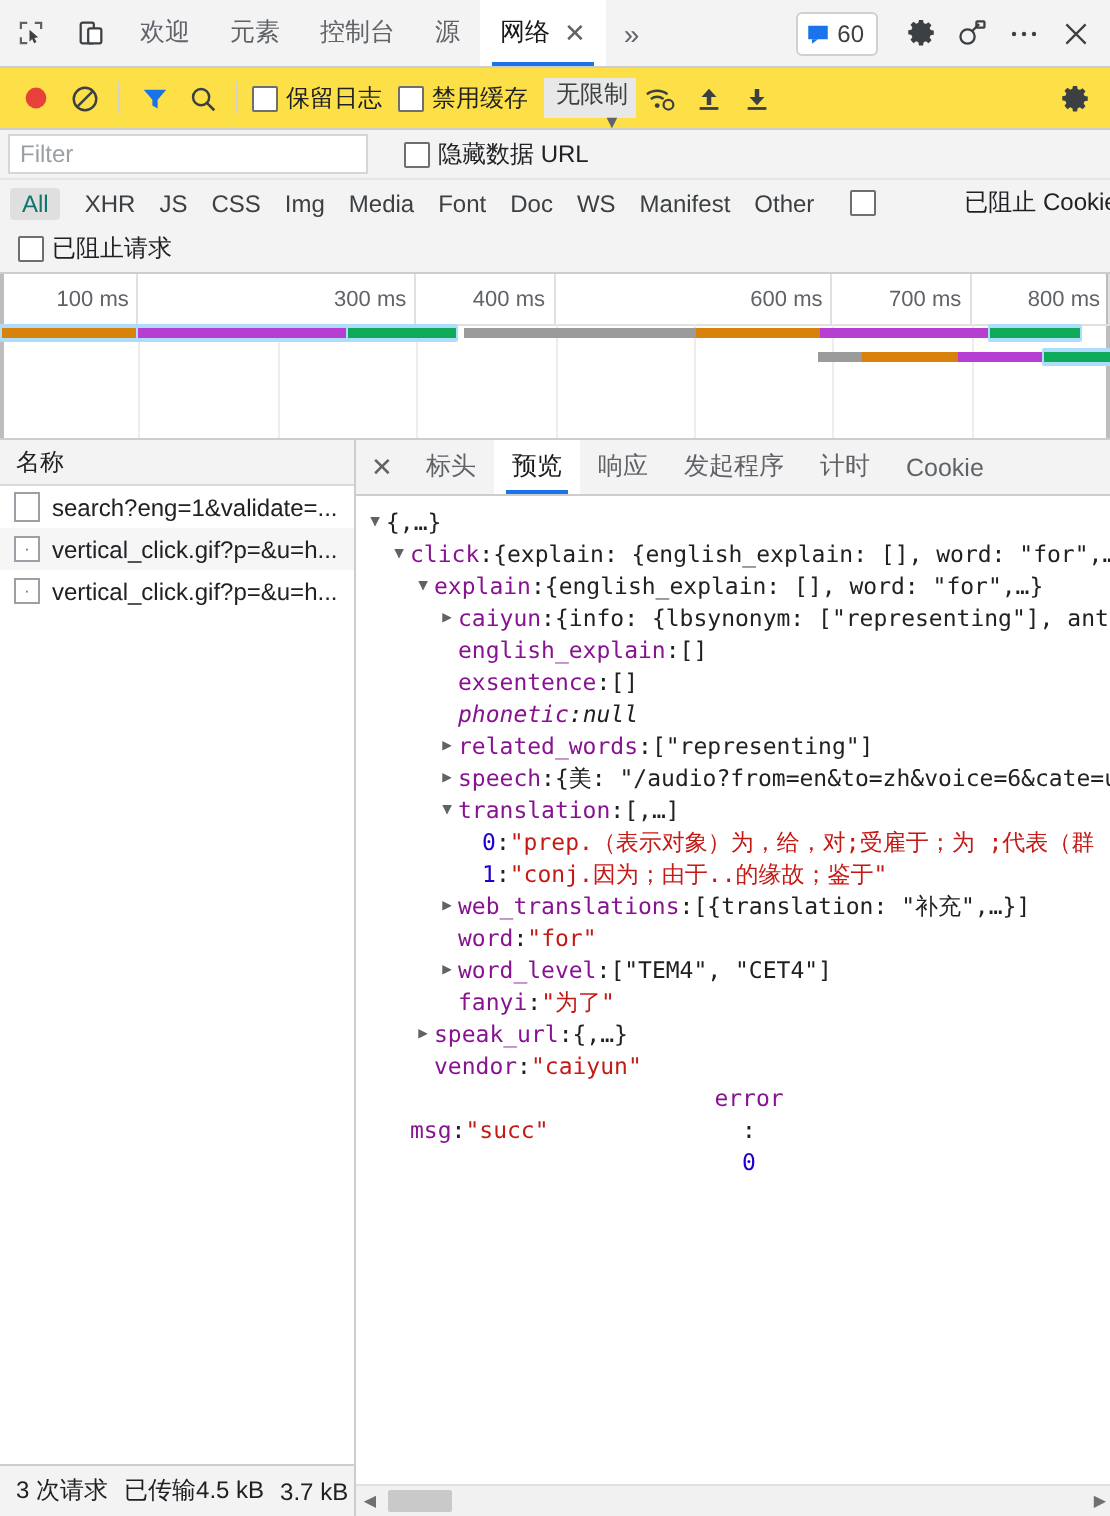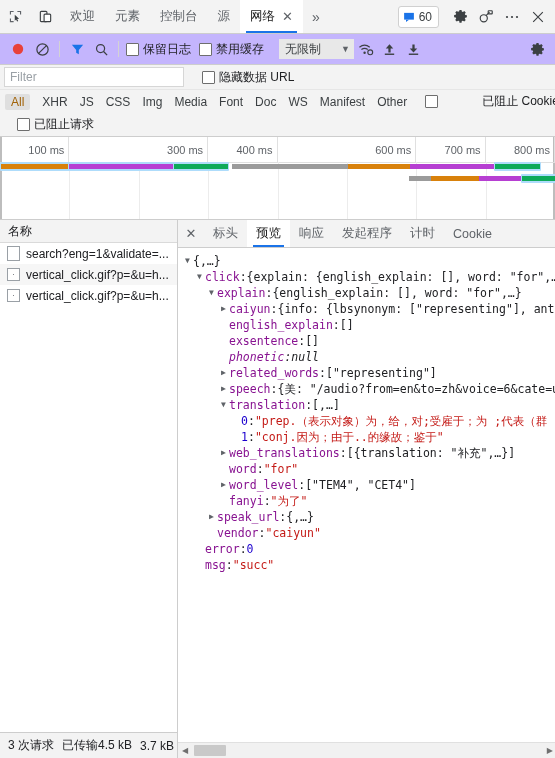--- a/index.html
+++ b/index.html
@@ -39,35 +39,35 @@
   .msgbadge{
     display:flex;align-items:center;gap:4px;border:1px solid #d0d0d0;border-radius:3px;
     background:#fff;padding:1px 6px 1px 4px;height:18px;margin-right:8px;
   }
   .msgbadge .cnt{font-size:12px;color:#3c4043;}
   .tb-right .tb-icon{width:26px;}
 
   
   .toolbar{
     height:30px;min-height:30px;display:flex;align-items:center;
-    background:#c4b5fd;border-bottom:1px solid #cdcdcd;padding:0 6px;
+    background:#fde047;border-bottom:1px solid #cdcdcd;padding:0 6px;
   }
   .tool{
     width:24px;height:24px;display:flex;align-items:center;justify-content:center;
     color:#5f6368;flex:none;
   }
   .sep{width:1px;height:16px;background:#d3d3d3;margin:0 5px;flex:none;}
   .cb{display:flex;align-items:center;gap:4px;margin:0 6px 0 2px;white-space:nowrap;}
   .box{
     width:11px;height:11px;border:1px solid #6e6e6e;background:#fff;border-radius:1px;flex:none;
   }
   .cblabel{font-size:12px;color:#202124;}
   .throttle{
     display:flex;align-items:center;background:#e8e8e8;height:20px;padding:0 4px 0 6px;
-    margin-left:9px;color:#3c4043;font-size:12px;
+    margin-left:2px;color:#3c4043;font-size:12px;flex-direction:column;
   }
   .throttle .caret{margin-left:20px;font-size:9px;color:#5f6368;}
   .spacer{flex:1;}
 
   
   .filterrow{
     height:24px;min-height:24px;display:flex;align-items:center;
     background:#f3f3f3;border-bottom:1px solid #e6e6e6;padding:0 0 0 0;
   }
   .filterbox{
@@ -77,21 +77,21 @@
   .filterrow .cb{margin-left:18px;}
 
   
   .typerow{
     height:23px;min-height:23px;display:flex;align-items:center;
     background:#f3f3f3;padding-left:5px;
   }
   .ttype{
     font-size:12px;color:#3c4043;padding:1px 6px;border-radius:2px;white-space:nowrap;
   }
-  .ttype.sel{background:#dfdfdf;color:#a16207;}
+  .ttype.sel{background:#dfdfdf;color:#0f766e;}
   .tsep{width:1px;height:13px;background:#c8c8c8;margin:0 3px;}
   .typerow .cb{margin-left:12px;gap:44px;}
 
   
   .blockedrow{
     height:23px;min-height:23px;display:flex;align-items:center;
     background:#f3f3f3;padding-left:9px;border-bottom:1px solid #cdcdcd;
   }
 
   
@@ -341,21 +341,21 @@
     <span class="ttype">WS</span>
     <span class="ttype">Manifest</span>
     <span class="ttype">Other</span>
     <div class="cb">
       <span class="box"></span>
       <span class="cblabel">已阻止 Cookie</span>
     </div>
   </div>
 
   <div class="blockedrow">
-    <div class="cb" style="margin-left:8px;">
+    <div class="cb" style="margin-left:0;">
       <span class="box"></span>
       <span class="cblabel">已阻止请求</span>
     </div>
   </div>
 
   <div class="overview">
     <div class="ovleft"></div>
     <div class="ovright"></div>
     <div class="ruler" id="ruler">
         <div class="rtick" style="left: 0px; width: 69.375px;">100 ms</div>
@@ -543,21 +543,21 @@
             <span class="k">speak_url</span>
             <span class="p">: </span>
             <span class="plain">{,…}</span>
           </div>
           <div class="jl" style="padding-left: 24px;">
             <span class="tri none"></span>
             <span class="k">vendor</span>
             <span class="p">: </span>
             <span class="s">"caiyun"</span>
           </div>
-          <div class="jl" style="padding-left: 12px;">
+          <div class="jl" style="padding-left: 12px; flex-direction: column;">
             <span class="tri none"></span>
             <span class="k">error</span>
             <span class="p">: </span>
             <span class="n">0</span>
           </div>
           <div class="jl" style="padding-left: 12px;">
             <span class="tri none"></span>
             <span class="k">msg</span>
             <span class="p">: </span>
             <span class="s">"succ"</span>

